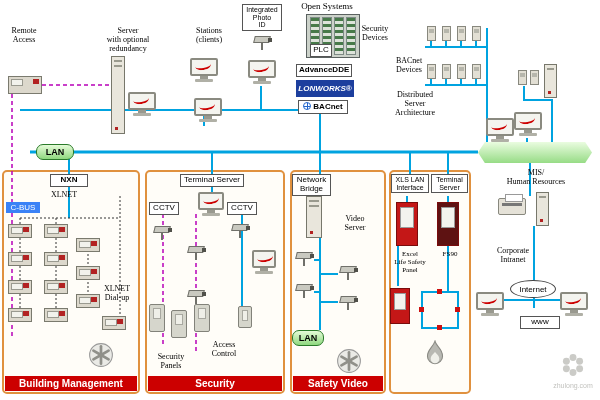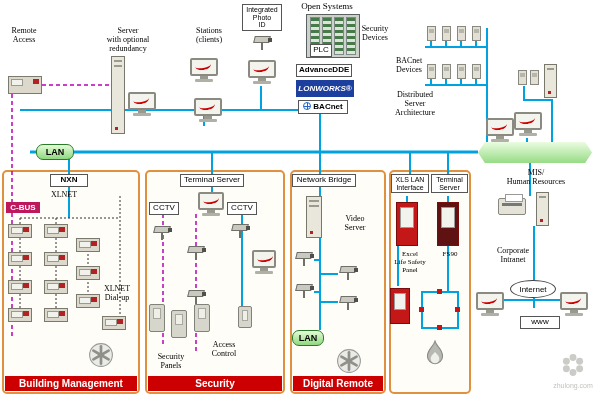--- a/index.html
+++ b/index.html
@@ -1,20 +1,20 @@
 <!DOCTYPE html>
 <html><head>
 <meta charset="utf-8">
 <style>
   * { margin:0; padding:0; box-sizing:border-box; }
   body { font-family:"Liberation Sans", sans-serif; background:#888; }
   #canvas { position:relative; width:600px; height:400px; background:#ffffff; overflow:hidden; }
   .lbl { position:absolute; font-size:8px; line-height:1.15; color:#000; text-align:center; white-space:pre-line; z-index:5;font-family:Liberation Serif, serif; }
   .boxlbl { position:absolute; background:#fff; border:1px solid #555; font-size:8px; line-height:1.1; text-align:center; padding:1px 2px; white-space:pre-line; z-index:5; }
-  .redbadge { position:absolute; background:#be185d; color:#fff; font-size:8px; font-weight:bold; text-align:center; padding:1px 2px; z-index:5; }
+  .redbadge { position:absolute; background:#3b82f6; color:#fff; font-size:8px; font-weight:normal; text-align:center; padding:1px 2px; z-index:5; }
   .section { position:absolute; border:2px solid #e0913f; border-radius:5px; background:#fffdf8; z-index:1; }
   .sec-title { position:absolute; background:#cc0000; color:#fff; font-weight:bold; font-size:10px; text-align:center; padding:2px 0; z-index:6; }
   .lanbadge { position:absolute; background:linear-gradient(#e5fbd8,#8fd87f); border:1px solid #2a7a2a; border-radius:7px; text-align:center; font-size:9px; font-weight:bold; padding:2px 4px; z-index:6; }
   .wan { position:absolute; background:linear-gradient(#eafce0,#97dc86); clip-path:polygon(6% 0,94% 0,100% 50%,94% 100%,6% 100%,0 50%); text-align:center; font-weight:bold; font-size:10px; padding-top:20px; z-index:6; }
   .blue-badge { position:absolute; background:#1d3f9e; color:#fff; font-size:8px; font-weight:bold; font-style:italic; text-align:center; padding:4px 2px; z-index:5; }
   .navy-badge { position:absolute; background:#14145e; color:#fff; font-size:12px; font-weight:bold; text-align:center; padding:3px 2px; letter-spacing:2px; z-index:5; }
   .ellipse { position:absolute; border:1px solid #444; border-radius:50%; background:#fff; text-align:center; font-size:8px; padding-top:4px; z-index:5; }
 
   .ctrl { position:absolute; width:24px; height:14px; background:#dcd8cc; border:1px solid #7a7a6e; z-index:4; }
   .ctrl::before { content:""; position:absolute; left:2px; top:2px; width:10px; height:5px; background:#f2f2ec; border:1px solid #9a9a90; }
@@ -317,21 +317,21 @@
   <div class="panel" style="left:149px;top:304px"></div>
   <div class="panel" style="left:171px;top:310px"></div>
   <div class="panel" style="left:194px;top:304px"></div>
   <div class="panel" style="left:238px;top:306px;width:14px;height:22px"></div>
   <div class="lbl" style="left:146px;top:352px;width:50px">Security
 Panels</div>
   <div class="lbl" style="left:200px;top:340px;width:48px">Access
 Control</div>
   <div class="sec-title" style="left:148px;top:376px;width:134px">Security</div>
 
-  <div class="boxlbl" style="left:292px;top:174px;width:64px">Network Bridge</div>
+  <div class="boxlbl" style="left:292px;top:174px;width:39px">Network Bridge</div>
   <div class="tower" style="left:306px;top:196px;width:16px;height:42px">
       <i></i>
       <i></i>
       <u></u>
     </div>
   <div class="lbl" style="left:330px;top:214px;width:50px">Video
 Server</div>
   <div class="cam" style="left:294px;top:252px">
       <div class="body"></div>
       <div class="lens"></div>
@@ -359,21 +359,21 @@
         <g stroke="#90908a" stroke-width="2.5" stroke-linecap="round">
           <path d="M12 12 L12 4"></path>
           <path d="M12 12 L19 8"></path>
           <path d="M12 12 L19 16"></path>
           <path d="M12 12 L12 20"></path>
           <path d="M12 12 L5 16"></path>
           <path d="M12 12 L5 8"></path>
         </g>
       </svg>
   </div>
-  <div class="sec-title" style="left:293px;top:376px;width:90px">Digital Remote</div>
+  <div class="sec-title" style="left:293px;top:376px;width:90px">Safety Video</div>
 
   <div class="boxlbl" style="left:391px;top:174px;width:38px;font-size:7px">XLS LAN
 Interface</div>
   <div class="boxlbl" style="left:431px;top:174px;width:37px;font-size:7px">Terminal
 Server</div>
   <div class="fpanel" style="left:396px;top:202px;width:22px;height:44px"></div>
   <div class="fpanel dark" style="left:437px;top:202px;width:22px;height:44px"></div>
   <div class="lbl" style="left:388px;top:250px;width:44px;font-size:7px">Excel
 Life Safety
 Panel</div>

